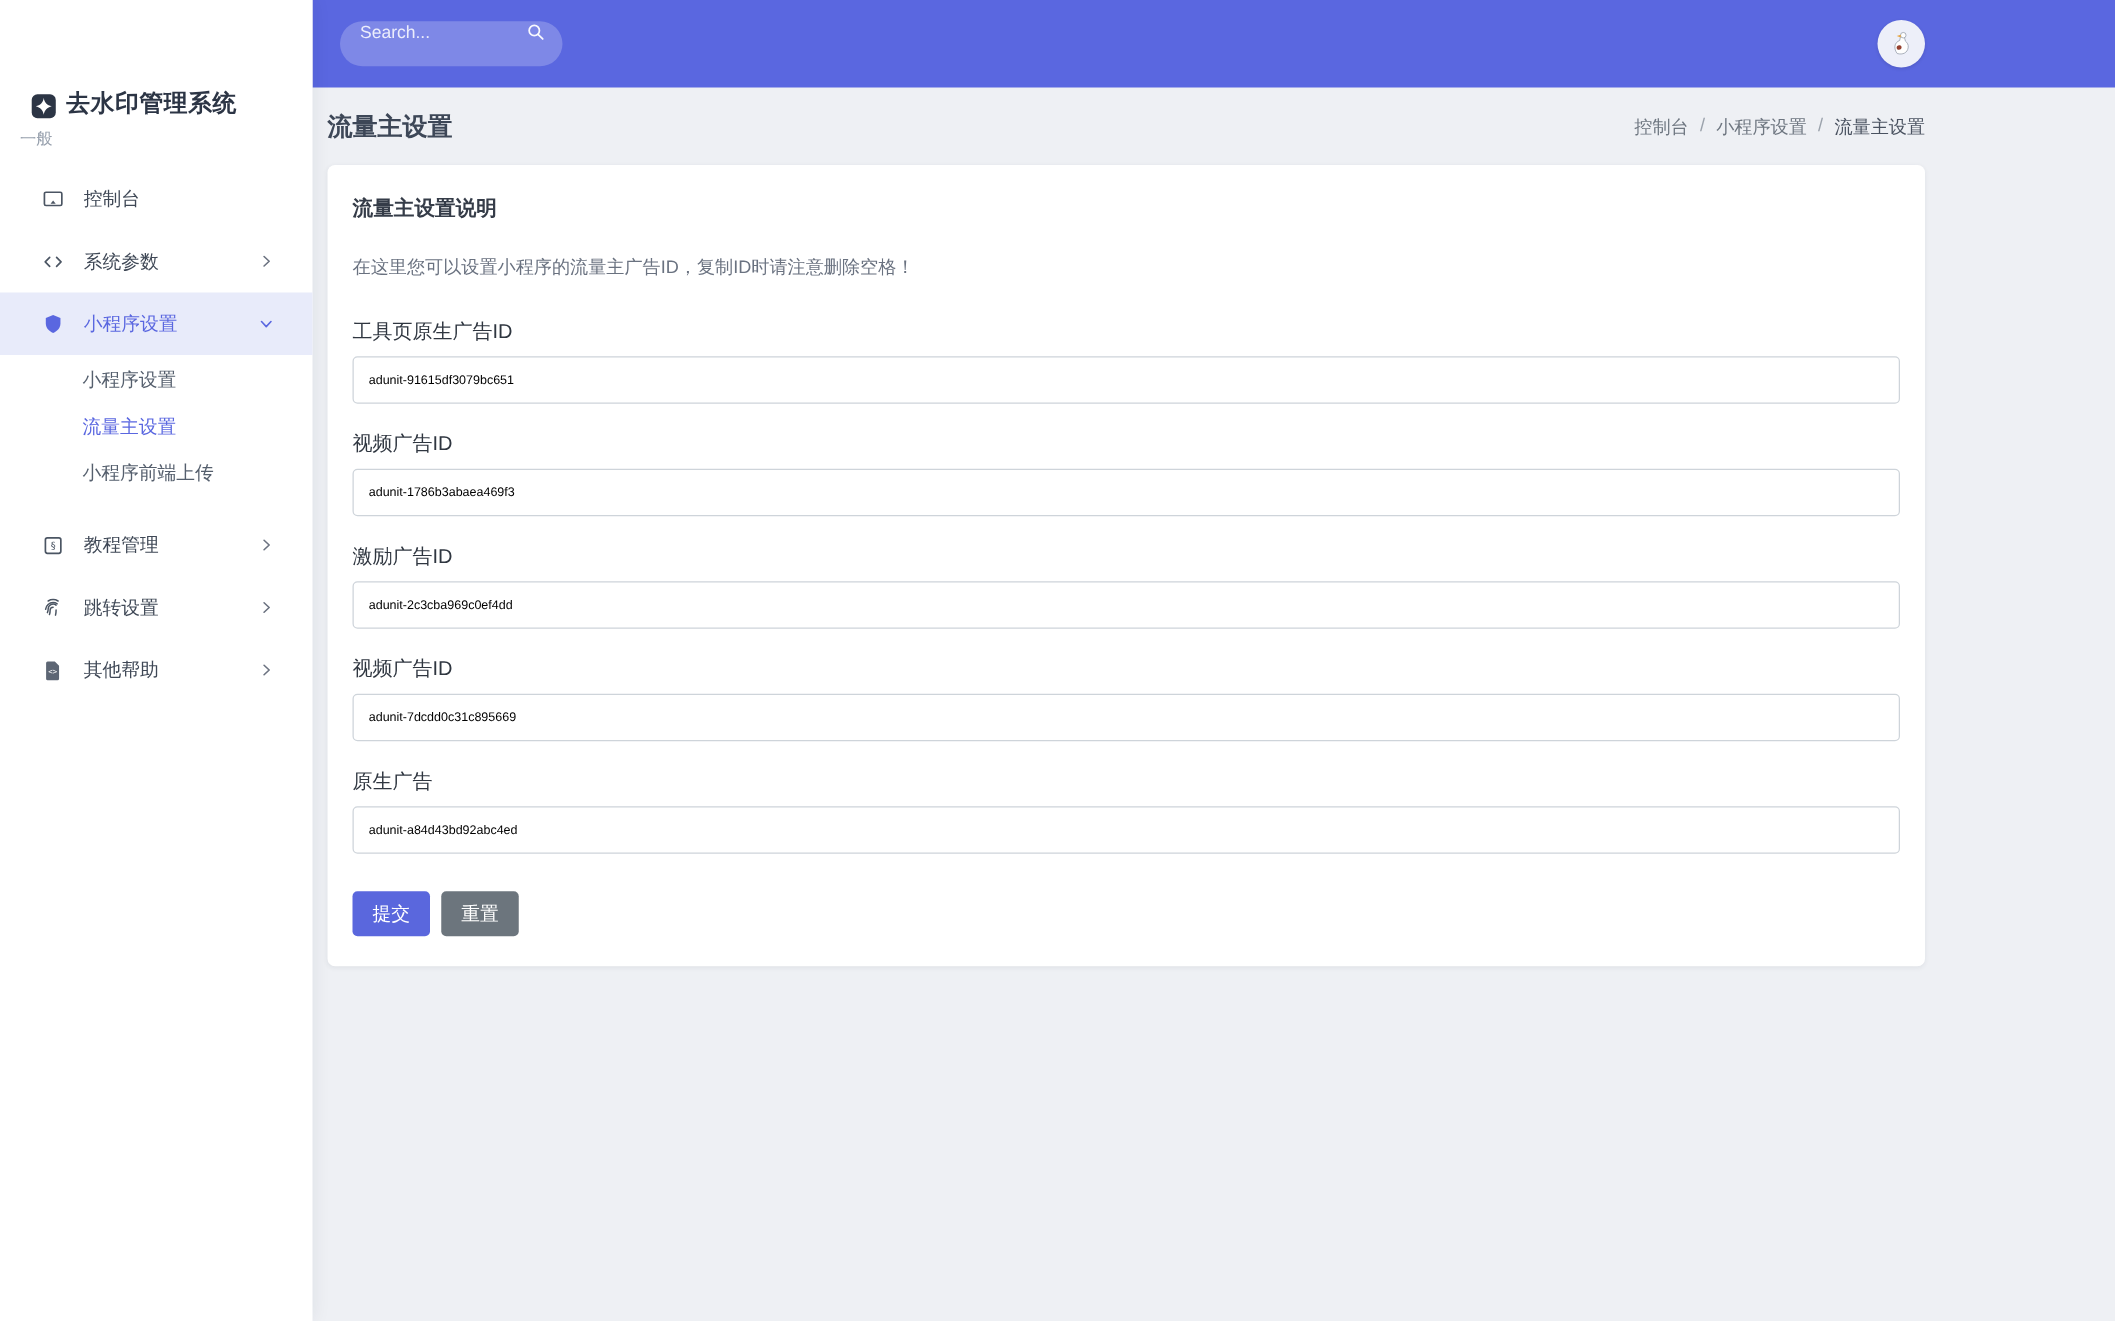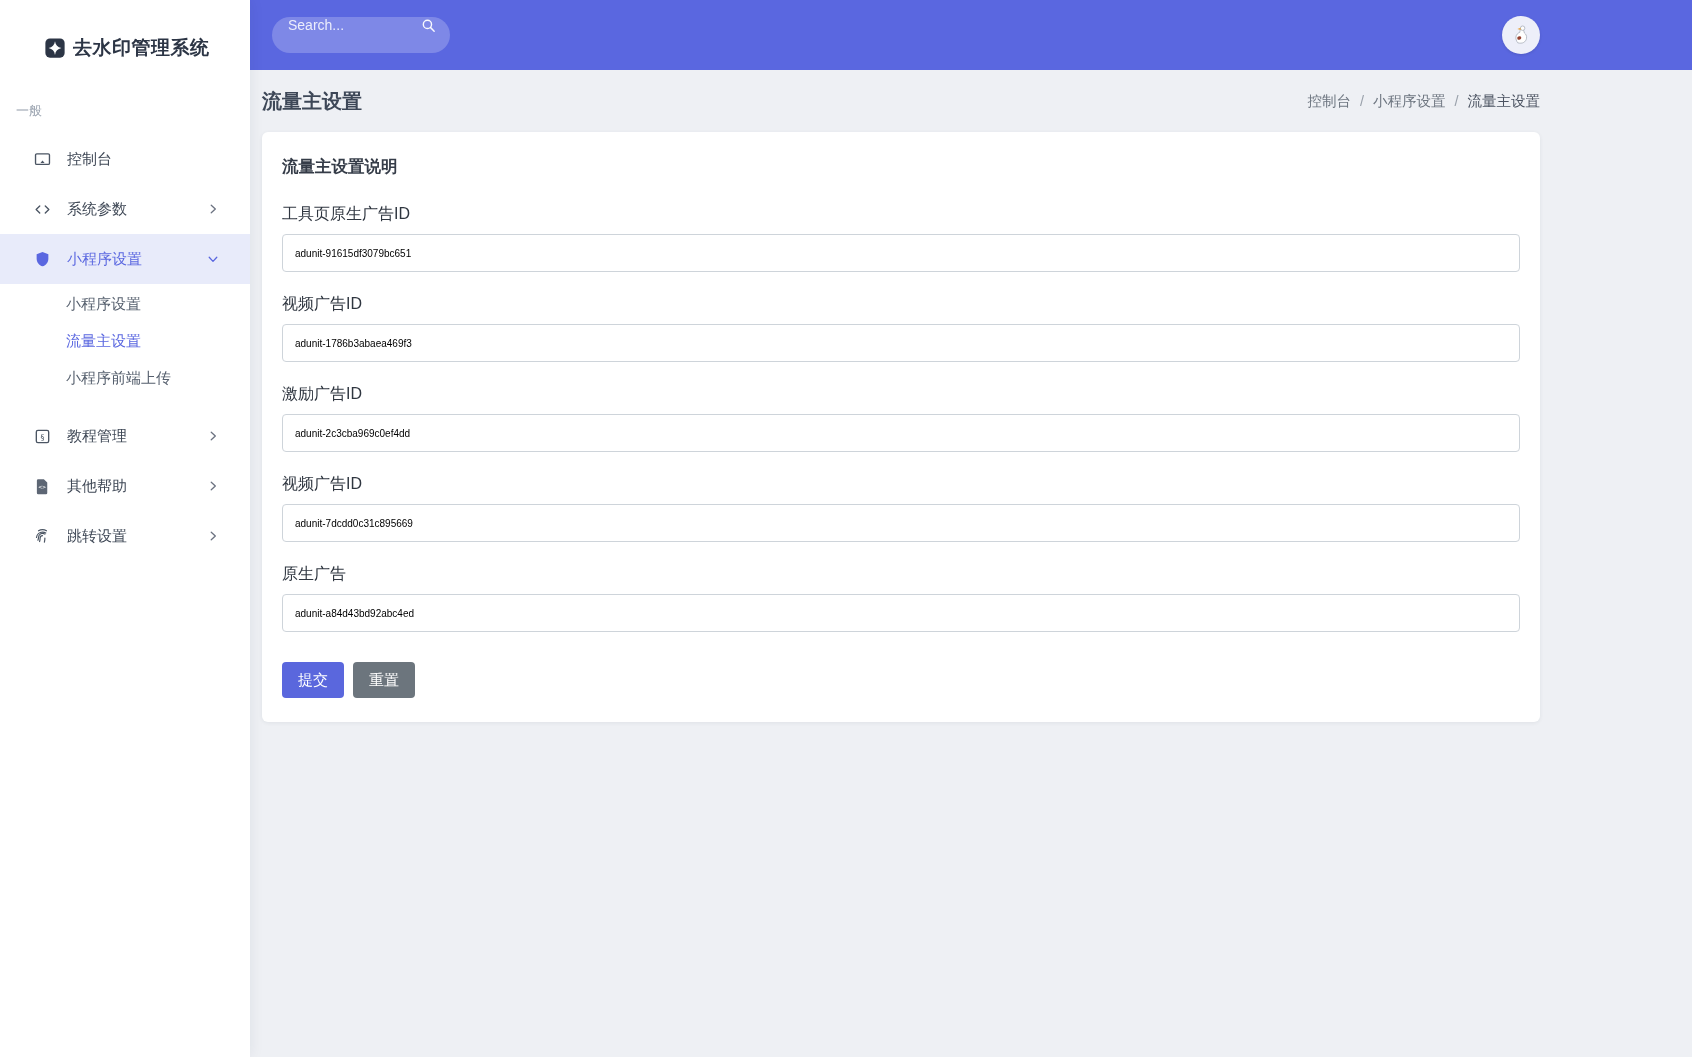--- a/index.html
+++ b/index.html
@@ -16,21 +16,21 @@
     background:var(--content-bg);
     position:relative;
     color:#3f4856;
   }
   
   .sidebar{
     position:absolute;left:0;top:0;width:250px;height:1057px;
     background:#fff;z-index:20;
     box-shadow:0 0 14px rgba(25,42,70,.08);
   }
-  .logo-row{height:96px;display:flex;align-items:center;padding-left:44px;gap:7px}
+  .logo-row{height:96px;display:flex;align-items:flex-end;padding-left:24px;gap:7px}
   .logo-badge{width:22px;height:22px;flex:0 0 auto;display:flex}
   .logo-title{font-size:19px;font-weight:bold;color:#2c3545;letter-spacing:.5px;white-space:nowrap}
   .section-label{padding:6px 0 14px 16px;font-size:13px;color:#97a0ad}
   .nav-item{
     height:50px;display:flex;align-items:center;
     padding:0 30px 0 32px;font-size:15px;color:#3f4856;cursor:pointer;
   }
   .nav-item .nicon{width:20px;height:20px;margin-right:15px;color:#4b5563;display:flex;align-items:center;justify-content:center}
   .nav-item .nlabel{flex:0 0 auto}
   .nav-item .chev{margin-left:auto;color:#6b7280;display:flex}
@@ -174,44 +174,44 @@
       <span class="nlabel">教程管理</span>
       <span class="chev">
         <svg width="14" height="14" viewBox="0 0 24 24" fill="none" stroke="currentColor" stroke-width="2.2" stroke-linecap="round" stroke-linejoin="round">
             <polyline points="9,5.5 16,12 9,18.5"></polyline>
           </svg>
       </span>
     </div>
 
     <div class="nav-item">
       <span class="nicon">
-        <svg width="19" height="19" viewBox="0 0 24 24">
-          <path d="M6.5 2.8h7.2l4.3 4.3v13a1.6 1.6 0 0 1-1.6 1.6H6.5a1.6 1.6 0 0 1-1.6-1.6V4.4a1.6 1.6 0 0 1 1.6-1.6z" fill="#5d6674"></path>
-          <text x="11.6" y="15.5" text-anchor="middle" font-size="7.5" fill="#fff" font-family="'DejaVu Sans Mono',monospace">&lt;&gt;</text>
-        </svg>
-      </span>
-      <span class="nlabel">其他帮助</span>
-      <span class="chev">
-        <svg width="14" height="14" viewBox="0 0 24 24" fill="none" stroke="currentColor" stroke-width="2.2" stroke-linecap="round" stroke-linejoin="round">
-            <polyline points="9,5.5 16,12 9,18.5"></polyline>
-          </svg>
-      </span>
-    </div>
-
-    <div class="nav-item">
-      <span class="nicon">
         <svg width="19" height="19" viewBox="0 0 24 24" fill="none" stroke="currentColor" stroke-width="1.5" stroke-linecap="round">
           <path d="M12 11a3 3 0 0 0-3 3c0 1.6-.2 3.1-.7 4.4"></path>
           <path d="M15 14c0 2-.2 3.6-.6 5.1"></path>
           <path d="M6.2 16.6c.5-1.1.8-2.3.8-3.6a5 5 0 0 1 8-4"></path>
           <path d="M4.4 13.2A7.6 7.6 0 0 1 12 6.4c1.5 0 2.9.4 4.1 1.2"></path>
           <path d="M7 4.8A9.6 9.6 0 0 1 12 3.4c1.8 0 3.5.5 5 1.4"></path>
         </svg>
       </span>
       <span class="nlabel">跳转设置</span>
+      <span class="chev">
+        <svg width="14" height="14" viewBox="0 0 24 24" fill="none" stroke="currentColor" stroke-width="2.2" stroke-linecap="round" stroke-linejoin="round">
+            <polyline points="9,5.5 16,12 9,18.5"></polyline>
+          </svg>
+      </span>
+    </div>
+
+    <div class="nav-item">
+      <span class="nicon">
+        <svg width="19" height="19" viewBox="0 0 24 24">
+          <path d="M6.5 2.8h7.2l4.3 4.3v13a1.6 1.6 0 0 1-1.6 1.6H6.5a1.6 1.6 0 0 1-1.6-1.6V4.4a1.6 1.6 0 0 1 1.6-1.6z" fill="#5d6674"></path>
+          <text x="11.6" y="15.5" text-anchor="middle" font-size="7.5" fill="#fff" font-family="'DejaVu Sans Mono',monospace">&lt;&gt;</text>
+        </svg>
+      </span>
+      <span class="nlabel">其他帮助</span>
       <span class="chev">
         <svg width="14" height="14" viewBox="0 0 24 24" fill="none" stroke="currentColor" stroke-width="2.2" stroke-linecap="round" stroke-linejoin="round">
             <polyline points="9,5.5 16,12 9,18.5"></polyline>
           </svg>
       </span>
     </div>
   </nav>
 </aside>
 
 <header class="topbar">
@@ -243,20 +243,21 @@
       <span class="crumb">控制台</span>
       <span class="sep">/</span>
       <span class="crumb">小程序设置</span>
       <span class="sep">/</span>
       <span class="crumb current">流量主设置</span>
     </div>
   </div>
 
   <section class="card">
     <h2 class="card-title">流量主设置说明</h2>
+    <p class="card-desc">在这里您可以设置小程序的流量主广告ID，复制ID时请注意删除空格！</p>
 
     <form>
       <div class="form-group">
         <label class="form-label">工具页原生广告ID</label>
         <input class="form-input" type="text" value="adunit-91615df3079bc651" style="">
       </div>
       <div class="form-group">
         <label class="form-label">视频广告ID</label>
         <input class="form-input" type="text" value="adunit-1786b3abaea469f3" style="">
       </div>

